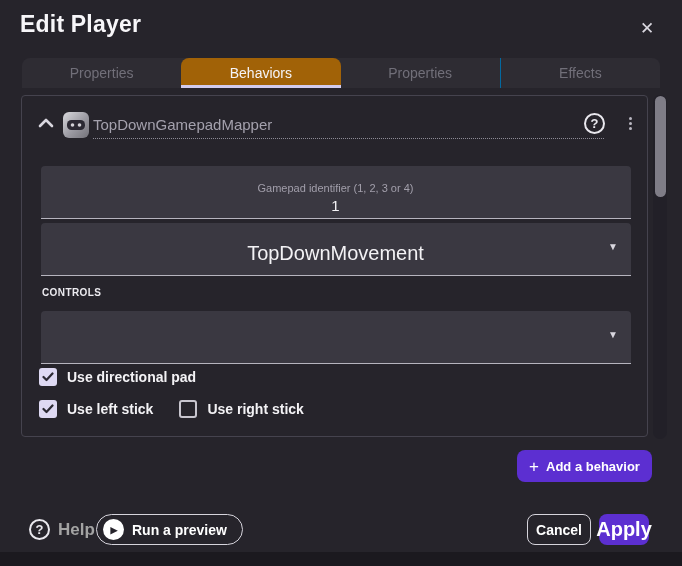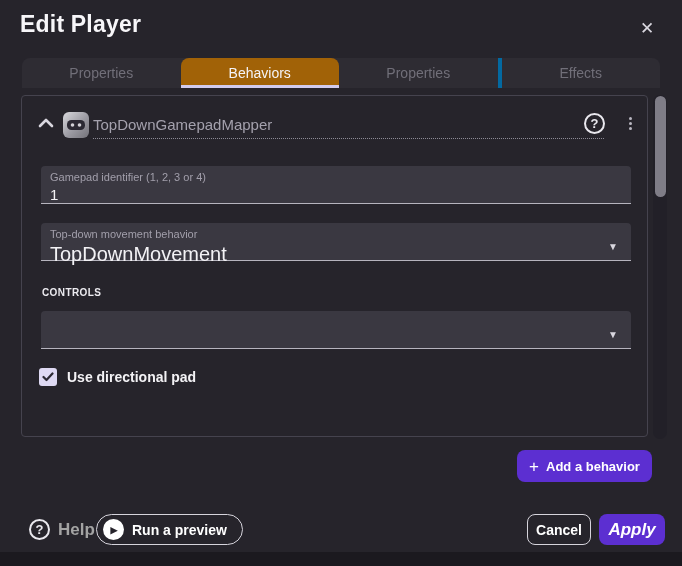--- a/index.html
+++ b/index.html
@@ -8,33 +8,33 @@
   .stage { position:relative; width:682px; height:566px; overflow:hidden; background:#1b191f; }
   .dialog { position:absolute; left:0; top:0; width:682px; height:552px; background:#26242b; }
 
   .title { position:absolute; left:20px; top:11px; font-size:23px; font-weight:700; color:#f7f6f9; letter-spacing:0.2px;text-align:center; }
   .close-btn { position:absolute; left:634px; top:15px; width:26px; height:26px; display:flex; align-items:center; justify-content:center; color:#d9d7df; font-size:17px; cursor:pointer; }
 
   .tabbar { position:absolute; left:22px; top:58px; width:638px; height:30px; display:flex; background:#2e2c33; border-radius:8px 8px 0 0; }
   .tab { flex:1; position:relative; display:flex; align-items:center; justify-content:center; font-size:14px; font-weight:400; color:#716f79; cursor:pointer; }
   .tab.active { background:#a16207; border-radius:8px 8px 0 0; color:#f5f4f7; }
   .tab.active .tab-underline { position:absolute; left:0; right:0; bottom:0; height:3px; background:#d2ccee; }
-  .tab.divider-left { border-left:4px solid #0369a1; }
+  .tab.divider-left { border-left:1px solid #0369a1; }
 
   .panel { position:absolute; left:21px; top:95px; width:627px; height:342px; border:1px solid #45434e; border-radius:4px; background:#26242b; }
 
   .chevron-up { position:absolute; left:16px; top:21px; width:16px; height:12px; cursor:pointer; }
   .beh-icon { position:absolute; left:41px; top:16px; width:26px; height:26px; border-radius:6px; background:linear-gradient(135deg,#d9d9dd 0%,#9b9aa2 55%,#737279 100%); display:flex; align-items:center; justify-content:center; }
   .beh-name { position:absolute; left:71px; top:20px; width:511px; font-size:15px; color:#a4a1ad; padding-bottom:5px; border-bottom:1px dotted #8d8b96; white-space:nowrap; overflow:hidden; cursor:text; }
   .help-circle { width:21px; height:21px; border:2px solid #e9e8ee; border-radius:50%; color:#e9e8ee; font-size:13px; font-weight:700; display:flex; align-items:center; justify-content:center; cursor:pointer; }
   .beh-help { position:absolute; left:562px; top:17px; }
   .kebab { position:absolute; left:599px; top:17px; width:18px; height:21px; display:flex; flex-direction:column; align-items:center; justify-content:center; gap:2px; cursor:pointer; }
   .kebab i { width:3px; height:3px; border-radius:50%; background:#b9b7c1; }
 
-  .field { position:absolute; left:19px; width:590px; height:38px; background:#3a3841; border-radius:4px 4px 0 0; border-bottom:1px solid #b6b4be; padding:5px 10px 0 9px; cursor:text; }
+  .field { position:absolute; left:19px; width:590px; height:53px; background:#3a3841; border-radius:4px 4px 0 0; border-bottom:1px solid #b6b4be; padding:16px 10px 0 9px; cursor:text;text-align:center; }
   .field .flabel { font-size:11px; color:#a29fab; display:block; }
   .field .fvalue { font-size:15px; color:#f3f2f5; display:block; margin-top:3px; }
   .field.select { cursor:pointer; }
   .field.select .fvalue { font-size:20px; }
   .sel-arrow { position:absolute; right:13px; top:18px; font-size:10px; color:#d9d7df; }
 
   .section-heading { position:absolute; left:20px; top:191px; font-size:10px; font-weight:700; color:#ecebf0; letter-spacing:0.4px; }
 
   .cb-row { position:absolute; left:17px; display:flex; align-items:center; height:18px; }
   .checkbox { width:18px; height:18px; border-radius:3px; flex:0 0 auto; cursor:pointer; border:2px solid #c8c6cf; background:transparent; display:flex; align-items:center; justify-content:center; }
@@ -53,21 +53,21 @@
 
   .add-behavior { position:absolute; left:517px; top:450px; width:135px; height:32px; font-size:13px; gap:7px; }
   .add-behavior .plus { font-size:17px; font-weight:400; line-height:1; }
 
   .footer-help { position:absolute; left:29px; top:519px; display:flex; align-items:center; gap:8px; cursor:pointer; }
   .footer-help .hl { font-size:17px; font-weight:700; color:#a3a3a3; }
   .run-preview { position:absolute; left:96px; top:514px; height:31px; border-radius:15.5px; padding:0 15px 0 6px; gap:8px; font-size:14px; }
   .play-circle { width:21px; height:21px; border-radius:50%; background:#ffffff; display:flex; align-items:center; justify-content:center; }
   .play-circle span { color:#26242b; font-size:9px; margin-left:1px; }
   .cancel-btn { position:absolute; left:527px; top:514px; width:64px; height:31px; font-size:14px; }
-  .apply-btn { position:absolute; left:599px; top:514px; width:66px; height:31px; font-size:17px;font-style:italic; }
+  .apply-btn { position:absolute; left:599px; top:514px; width:50px; height:31px; font-size:20px; }
 
   .page-strip { position:absolute; left:0; top:552px; width:682px; height:14px; background:#1b191f; }
 </style>
 </head>
 <body>
 
 <div class="stage">
   <div class="dialog">
 
     <div class="title">Edit Player</div>
@@ -112,40 +112,51 @@
           <i></i>
           <i></i>
         </div>
 
       <div class="field" style="top:70px;">
         <span class="flabel">Gamepad identifier (1, 2, 3 or 4)</span>
         <span class="fvalue">1</span>
       </div>
 
       <div class="field select" style="top:127px;">
-        <span class="flabel">Top-down movement behavior</span>
         <span class="fvalue">TopDownMovement</span>
         <span class="sel-arrow">▼</span>
       </div>
 
       <div class="section-heading">CONTROLS</div>
 
       <div class="field select" style="top:215px;">
         <span class="sel-arrow">▼</span>
       </div>
 
       <div class="cb-row" style="top:272px;">
         <span class="checkbox checked">
           <svg width="12" height="10" viewBox="0 0 12 10">
               <path d="M1.5 5 L4.5 8 L10.5 1.5" fill="none" stroke="#2b2933" stroke-width="2.2" stroke-linecap="round" stroke-linejoin="round"></path>
             </svg>
         </span>
         <span class="cb-label">Use directional pad</span>
       </div>
 
+      <div class="cb-row" style="top:304px;">
+        <span class="checkbox checked">
+          <svg width="12" height="10" viewBox="0 0 12 10">
+              <path d="M1.5 5 L4.5 8 L10.5 1.5" fill="none" stroke="#2b2933" stroke-width="2.2" stroke-linecap="round" stroke-linejoin="round"></path>
+            </svg>
+        </span>
+        <span class="cb-label">Use left stick</span>
+        <span class="checkbox cb-gap">
+          
+        </span>
+        <span class="cb-label">Use right stick</span>
+      </div>
     </div>
 
     <div class="scroll-track"></div>
     <div class="scroll-thumb"></div>
 
     <div class="btn btn-primary add-behavior">
       <span class="plus">+</span>
       <span>Add a behavior</span>
     </div>
 

